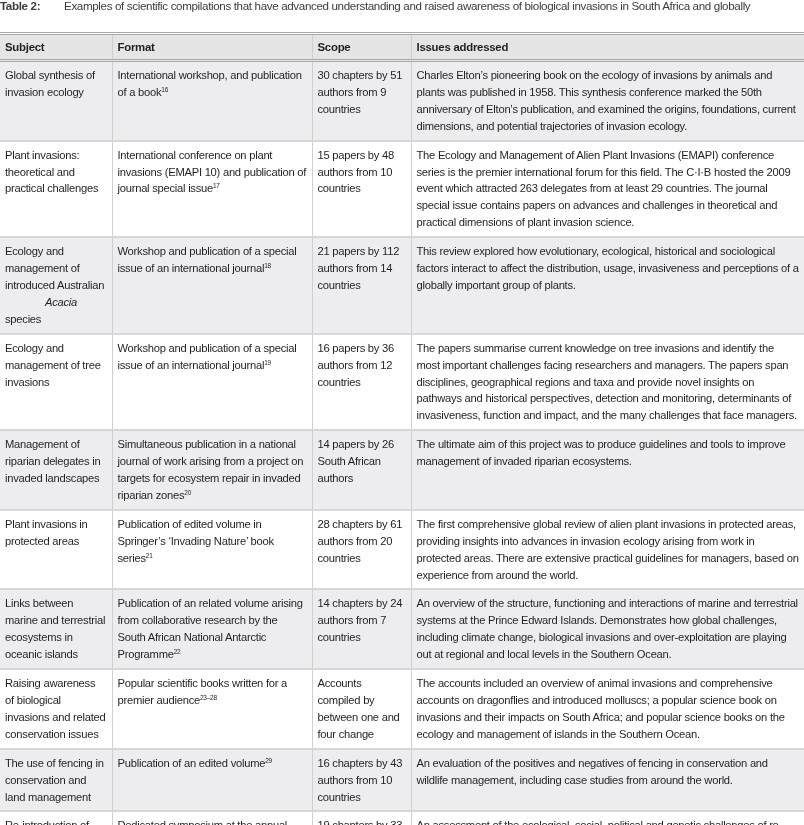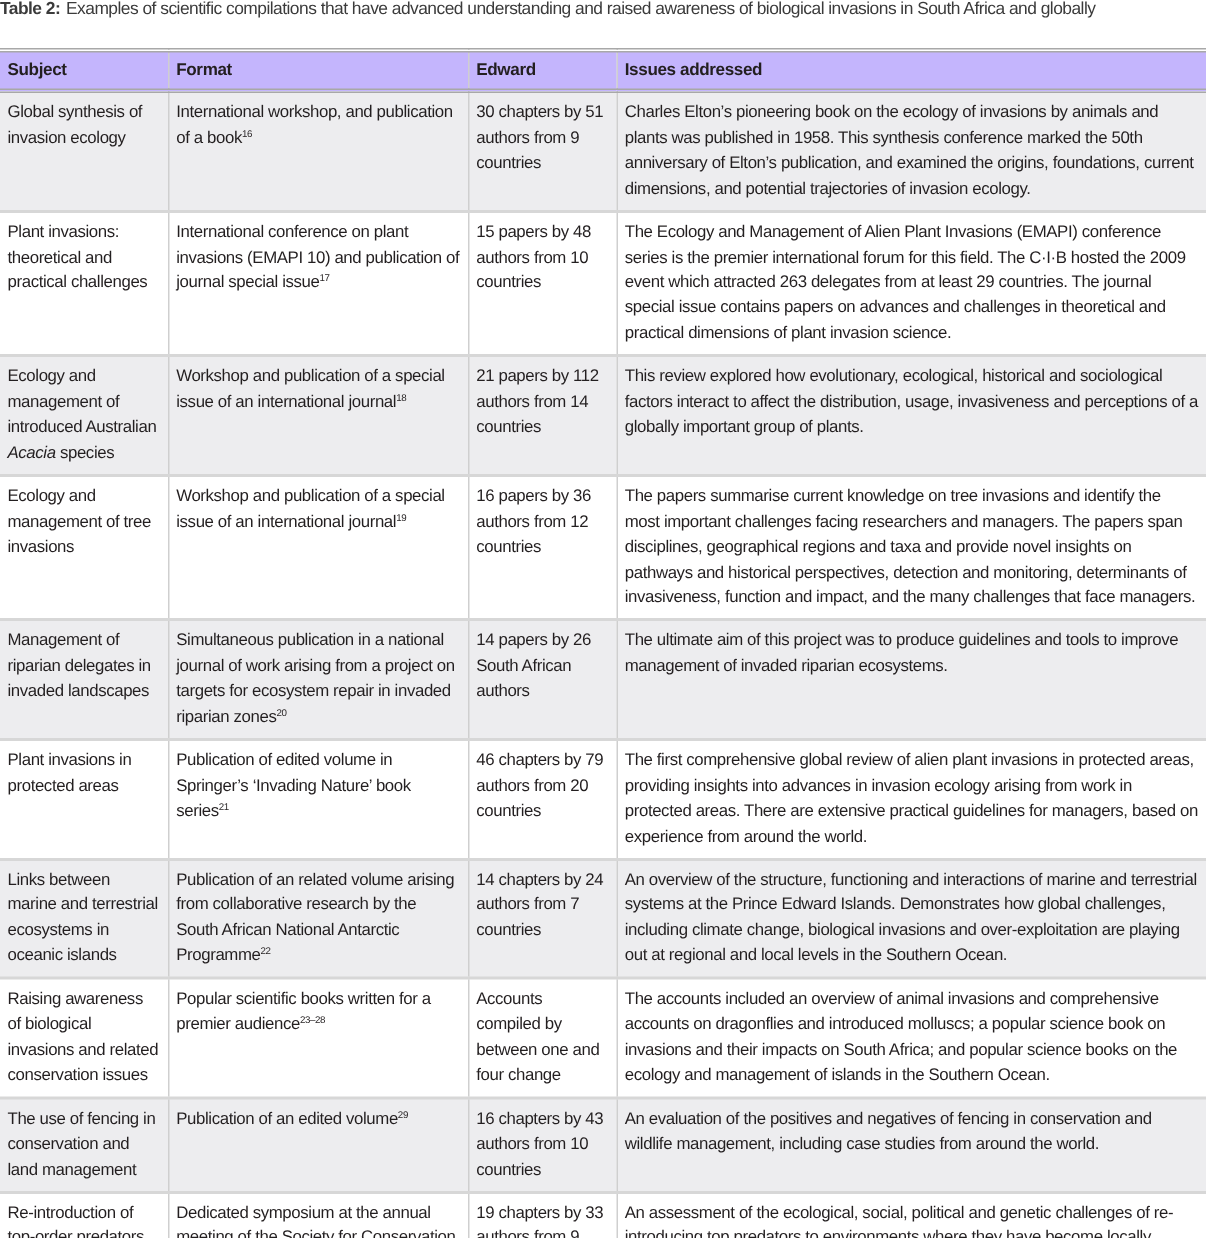--- a/index.html
+++ b/index.html
@@ -22,21 +22,21 @@
       width: 804px;
       height: 22px;
       font-size: 11.6px;
       color: #3b3b3b;
       white-space: nowrap;
       line-height: 12px;
       letter-spacing: -0.35px;
     }
     .caption .label {
       display: inline-block;
-      width: 44px;
+      width: 64px;
       font-weight: bold;
       color: #3b3b3b;
     }
     .caption .text {
       display: inline-block;
       text-align: center;
     }
     table.data {
       position: absolute;
       top: 32px;
@@ -44,21 +44,21 @@
       width: 804px;
       border-collapse: collapse;
       table-layout: fixed;
     }
     table.data col.c1 { width: 112px; }
     table.data col.c2 { width: 200px; }
     table.data col.c3 { width: 99px; }
     table.data col.c4 { width: 393px; }
 
     table.data thead tr {
-      background: #c4b5fd;
+      background: #e5e5e5;
       border-top: 3px double #a8a8a8;
       border-bottom: 3px double #a8a8a8;
     }
     table.data th {
       text-align: left;
       font-weight: bold;
       font-size: 11.4px;
       padding: 6px 5px 6px 5px;
       height: 26px;
       vertical-align: middle;
@@ -77,41 +77,41 @@
       line-height: 16.9px;
       border-right: 1px solid #cfcfcf;
       font-size: 11.2px;
     }
     table.data td:last-child { border-right: none; }
     sup {
       font-size: 6.5px;
       vertical-align: 4px;
       line-height: 0;
     }
-    em { font-style: italic; }
+    em { font-style: italic; margin-left: 40px; }
   </style>
 </head>
 <body>
 
 <div class="caption">
   <span class="label">Table 2:</span><span class="text">Examples of scientific compilations that have advanced understanding and raised awareness of biological invasions in South Africa and globally</span>
 </div>
 
 <table class="data">
   <colgroup>
     <col class="c1">
       <col class="c2">
       <col class="c3">
       <col class="c4">
   </colgroup>
   <thead>
     <tr>
       <th>Subject</th>
       <th>Format</th>
-      <th>Edward</th>
+      <th>Scope</th>
       <th>Issues addressed</th>
     </tr>
   </thead>
   <tbody>
     <tr>
       <td><span>Global synthesis of invasion ecology</span></td>
       <td><span>International workshop, and publication of a book</span><sup>16</sup></td>
       <td>30 chapters by 51 authors from 9 countries</td>
       <td>Charles Elton’s pioneering book on the ecology of invasions by animals and plants was published in 1958. This synthesis conference marked the 50th anniversary of Elton’s publication, and examined the origins, foundations, current dimensions, and potential trajectories of invasion ecology.</td>
     </tr>
@@ -135,21 +135,21 @@
     </tr>
     <tr>
       <td><span>Management of riparian delegates in invaded landscapes</span></td>
       <td><span>Simultaneous publication in a national journal of work arising from a project on targets for ecosystem repair in invaded riparian zones</span><sup>20</sup></td>
       <td>14 papers by 26 South African authors</td>
       <td>The ultimate aim of this project was to produce guidelines and tools to improve management of invaded riparian ecosystems.</td>
     </tr>
     <tr>
       <td><span>Plant invasions in protected areas</span></td>
       <td><span>Publication of edited volume in Springer’s ‘Invading Nature’ book series</span><sup>21</sup></td>
-      <td>46 chapters by 79 authors from 20 countries</td>
+      <td>28 chapters by 61 authors from 20 countries</td>
       <td>The first comprehensive global review of alien plant invasions in protected areas, providing insights into advances in invasion ecology arising from work in protected areas. There are extensive practical guidelines for managers, based on experience from around the world.</td>
     </tr>
     <tr>
       <td><span>Links between marine and terrestrial ecosystems in oceanic islands</span></td>
       <td><span>Publication of an related volume arising from collaborative research by the South African National Antarctic Programme</span><sup>22</sup></td>
       <td>14 chapters by 24 authors from 7 countries</td>
       <td>An overview of the structure, functioning and interactions of marine and terrestrial systems at the Prince Edward Islands. Demonstrates how global challenges, including climate change, biological invasions and over-exploitation are playing out at regional and local levels in the Southern Ocean.</td>
     </tr>
     <tr>
       <td><span>Raising awareness of biological invasions and related conservation issues</span></td>

